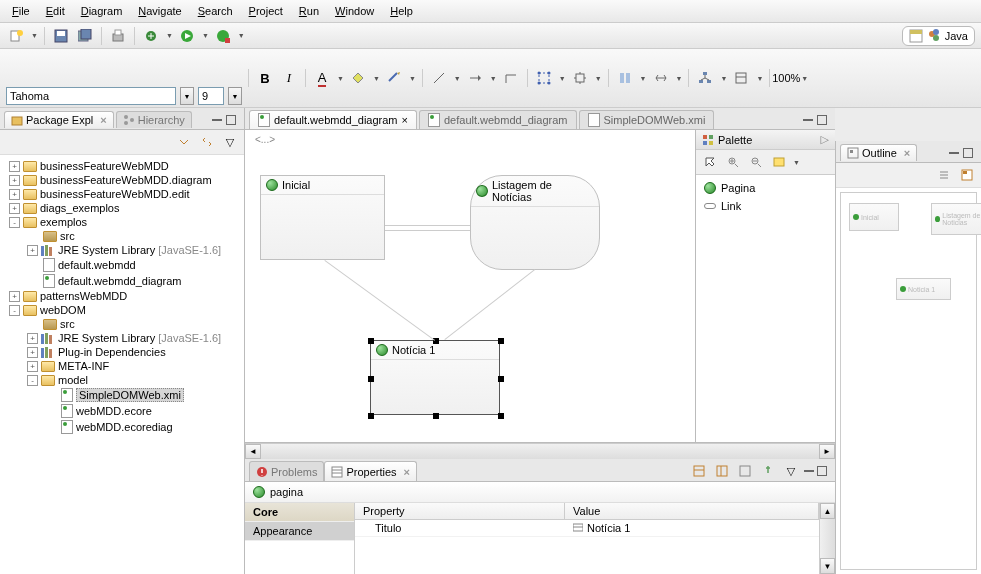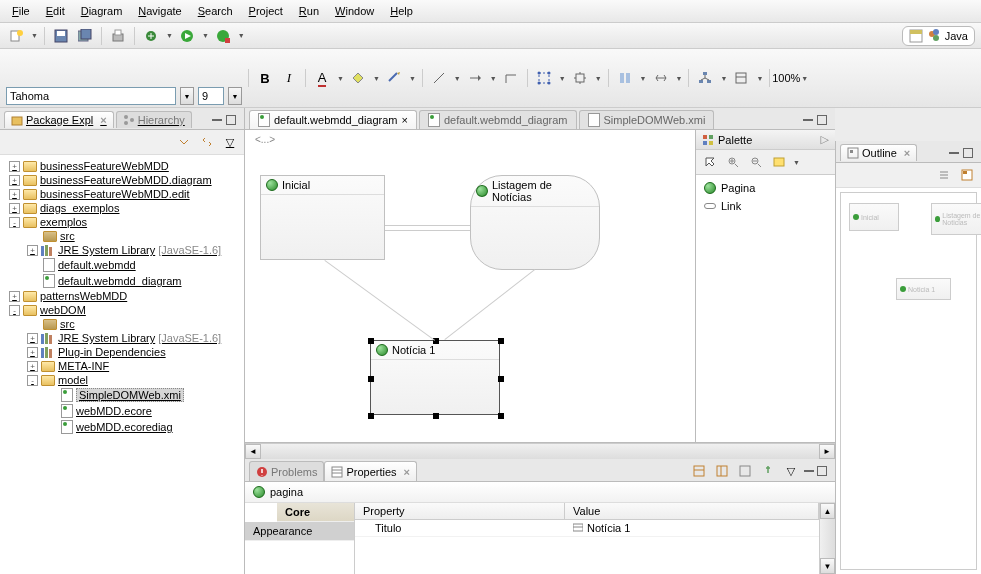--- a/index.html
+++ b/index.html
@@ -11,21 +11,21 @@
 .tbtn { width: 20px; height: 20px; display: flex; align-items: center; justify-content: center; border: 1px solid transparent; border-radius: 2px; }
 .sep { width: 1px; height: 18px; background: #ccc; margin: 0 2px; }
 .arrow-down { font-size: 7px; color: #555; margin-left: 1px; }
 .font-select { display: flex; align-items: flex-start; gap: 4px; margin-top: 36px; }
 .font-select input { border: 1px solid #7a9cb0; height: 18px; padding: 0 3px; background: #fff; }
 .font-name { width: 170px; }
 .font-size { width: 26px; }
 .combo-btn { width: 14px; height: 18px; background: linear-gradient(#f8f8f8,#ddd); border: 1px solid #999; display: flex; align-items: center; justify-content: center; font-size: 7px; }
 .badge-right { margin-left: auto; display: flex; gap: 4px; padding: 2px 6px; background: #fff; border: 1px solid #bbb; border-radius: 6px; align-items: center; }
 .main-layout { flex: 1; display: flex; overflow: hidden; }
-.left-col { width: 245px; display: flex; flex-direction: column; border-right: 1px solid #bbb; background: #1d4ed8; text-decoration: underline; }
+.left-col { width: 245px; display: flex; flex-direction: column; border-right: 1px solid #bbb; background: #1d4ed8; }
 .center-col { flex: 1; display: flex; flex-direction: column; }
 .right-col { width: 146px; border-left: 1px solid #bbb; background: #fff; display: flex; flex-direction: column; margin-top: 33px; }
 .view-tabs { display: flex; align-items: center; background: #e8e8e8; border-bottom: 1px solid #bbb; padding: 2px 4px 0 4px; min-height: 22px; gap: 2px; }
 .view-tab { background: linear-gradient(#fff,#eee); border: 1px solid #bbb; border-bottom: none; border-radius: 3px 3px 0 0; padding: 2px 6px; display: flex; align-items: center; gap: 3px; position: relative; }
 .view-tab.inactive { background: #ddd; color: #777; }
 .view-tab .close-x { margin-left: 4px; color: #999; font-weight: bold; }
 .view-toolbar { display: flex; justify-content: flex-end; gap: 3px; padding: 2px 4px; background: #f0f0f0; border-bottom: 1px solid #ddd; min-height: 20px; align-items: center; }
 .tree { flex: 1; overflow: auto; padding: 4px 2px; background: #fff; }
 .tree-node { display: flex; align-items: center; gap: 3px; padding: 1px 0; white-space: nowrap; }
 .tree-toggle { width: 11px; height: 11px; border: 1px solid #999; display: flex; align-items: center; justify-content: center; font-size: 8px; background: #fff; color: #555; }
@@ -56,21 +56,21 @@
 .hscroll { height: 16px; background: linear-gradient(#f0f0f0,#ddd); border-top: 1px solid #ccc; display: flex; }
 .hscroll .btn { width: 16px; display: flex; align-items: center; justify-content: center; border: 1px solid #bbb; background: linear-gradient(#fafafa,#ddd); font-size: 8px; }
 .hscroll .track { flex: 1; }
 .bottom-views { height: 115px; display: flex; flex-direction: column; background: #fff; }
 .bv-tabs { display: flex; background: #e8e8e8; padding: 2px 4px 0 4px; border-bottom: 1px solid #bbb; min-height: 22px; }
 .bv-toolbar { margin-left: auto; display: flex; gap: 3px; padding: 0 4px; align-items: center; }
 .bv-title { background: linear-gradient(#fff,#f2f2f2); padding: 4px 8px; border-bottom: 1px solid #ddd; display: flex; align-items: center; gap: 5px; font-size: 13px; }
 .bv-content { flex: 1; display: flex; }
 .bv-side { width: 110px; border-right: 1px solid #ccc; display: flex; flex-direction: column; }
 .bv-side-item { padding: 3px 8px; border-bottom: 1px solid #eee; }
-.bv-side-item.active { background: linear-gradient(#e8e4d8,#ddd7c5); font-weight: bold; margin-left: 32px; }
+.bv-side-item.active { background: linear-gradient(#e8e4d8,#ddd7c5); font-weight: bold; }
 .bv-side-item.sel { background: #d0d0d0; }
 .bv-table { flex: 1; display: flex; flex-direction: column; }
 .bv-th { display: flex; background: linear-gradient(#fafafa,#eee); border-bottom: 1px solid #ccc; }
 .bv-th div { padding: 2px 8px; border-right: 1px solid #ccc; }
 .bv-tr { display: flex; border-bottom: 1px solid #f2f2f2; }
 .bv-tr div { padding: 2px 8px; }
 .outline-body { flex: 1; background: #fff; position: relative; border: 1px solid #ccc; margin: 4px; }
 .mini-node { position: absolute; border: 1px solid #ccc; background: linear-gradient(#fafafa,#f0f0f0); font-size: 7px; padding: 2px 3px; color: #bbb; display: flex; align-items: center; gap: 2px; }
 .mini-globe { width: 6px; height: 6px; border-radius: 50%; background: #3a9d3a; }
 .vscroll { width: 16px; background: linear-gradient(90deg,#f0f0f0,#ddd); border-left: 1px solid #ccc; display: flex; flex-direction: column; }

